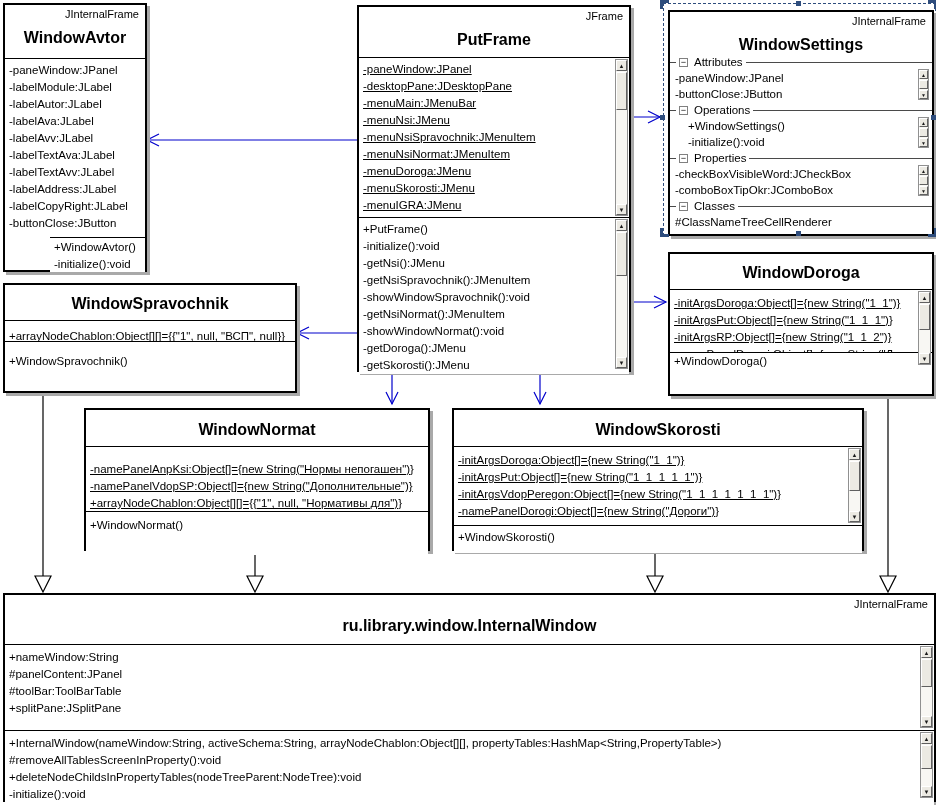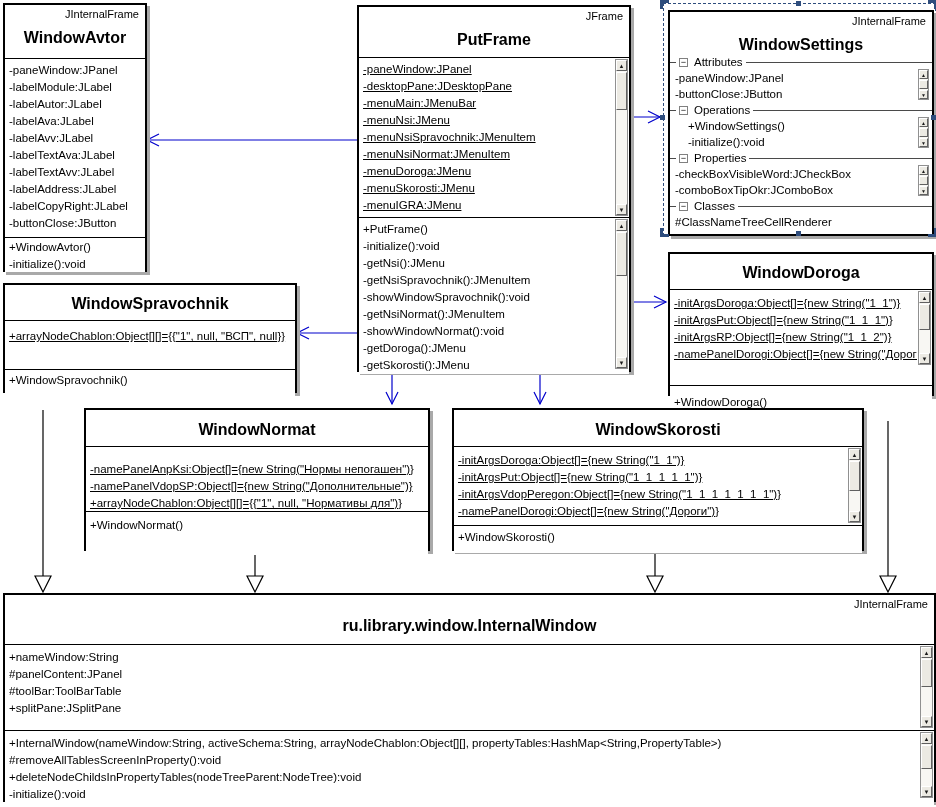--- a/index.html
+++ b/index.html
@@ -100,21 +100,21 @@
         <div class="mrow">-labelModule:JLabel</div>
         <div class="mrow">-labelAutor:JLabel</div>
         <div class="mrow">-labelAva:JLabel</div>
         <div class="mrow">-labelAvv:JLabel</div>
         <div class="mrow">-labelTextAva:JLabel</div>
         <div class="mrow">-labelTextAvv:JLabel</div>
         <div class="mrow">-labelAddress:JLabel</div>
         <div class="mrow">-labelCopyRight:JLabel</div>
         <div class="mrow">-buttonClose:JButton</div>
       </div>
-    <div class="sec" style="top:232px;height:33px;padding-top:1px;">
+    <div class="sec" style="top:232px;height:33px;padding-top:1px;margin-left:45px;">
         <div class="mrow">+WindowAvtor()</div>
         <div class="mrow">-initialize():void</div>
       </div>
   </div>
 
   <div class="box" style="left:357px;top:5px;width:270px;height:363px;">
     <div class="stereo">JFrame</div>
     <div class="cname" style="top:24px;">PutFrame</div>
     <div class="sec u has-sb" style="top:50px;height:160px;padding-top:3px;">
         <div class="mrow">-paneWindow:JPanel</div>
@@ -241,31 +241,31 @@
         <div class="mrow">-initArgsDoroga:Object[]={new String("1_1")}</div>
         <div class="mrow">-initArgsPut:Object[]={new String("1_1_1")}</div>
         <div class="mrow">-initArgsRP:Object[]={new String("1_1_2")}</div>
         <div class="mrow">-namePanelDorogi:Object[]={new String("Дороги")}</div>
       </div>
     <div class="sb" style="right:1px;top:37px;height:74px;">
         <div class="sb-btn up">▲</div>
         <div class="sb-thumb" style="height: 26px;"></div>
         <div class="sb-btn down">▼</div>
       </div>
-    <div class="sec" style="top:131px;height:27px;padding-top:8px;">
+    <div class="sec" style="top:98px;height:27px;padding-top:0;">
         <div class="mrow">+WindowDoroga()</div>
       </div>
   </div>
 
   <div class="box" style="left:3px;top:283px;width:290px;height:106px;">
     <div class="cname" style="top:10px;">WindowSpravochnik</div>
     <div class="sec u" style="top:35px;height:33px;padding-top:7px;">
         <div class="mrow">+arrayNodeChablon:Object[][]={{"1", null, "ВСП", null}}</div>
       </div>
-    <div class="sec" style="top:84px;height:38px;padding-top:2px;">
+    <div class="sec" style="top:56px;height:38px;padding-top:11px;">
         <div class="mrow">+WindowSpravochnik()</div>
       </div>
   </div>
 
   <div class="box" style="left:84px;top:408px;width:342px;height:139px;">
     <div class="cname" style="top:11px;text-align:center;">WindowNormat</div>
     <div class="sec u" style="top:36px;height:65px;padding-top:14px;">
         <div class="mrow">-namePanelAnpKsi:Object[]={new String("Нормы непогашен")}</div>
         <div class="mrow">-namePanelVdopSP:Object[]={new String("Дополнительные")}</div>
         <div class="mrow">+arrayNodeChablon:Object[][]={{"1", null, "Нормативы для")}</div>

